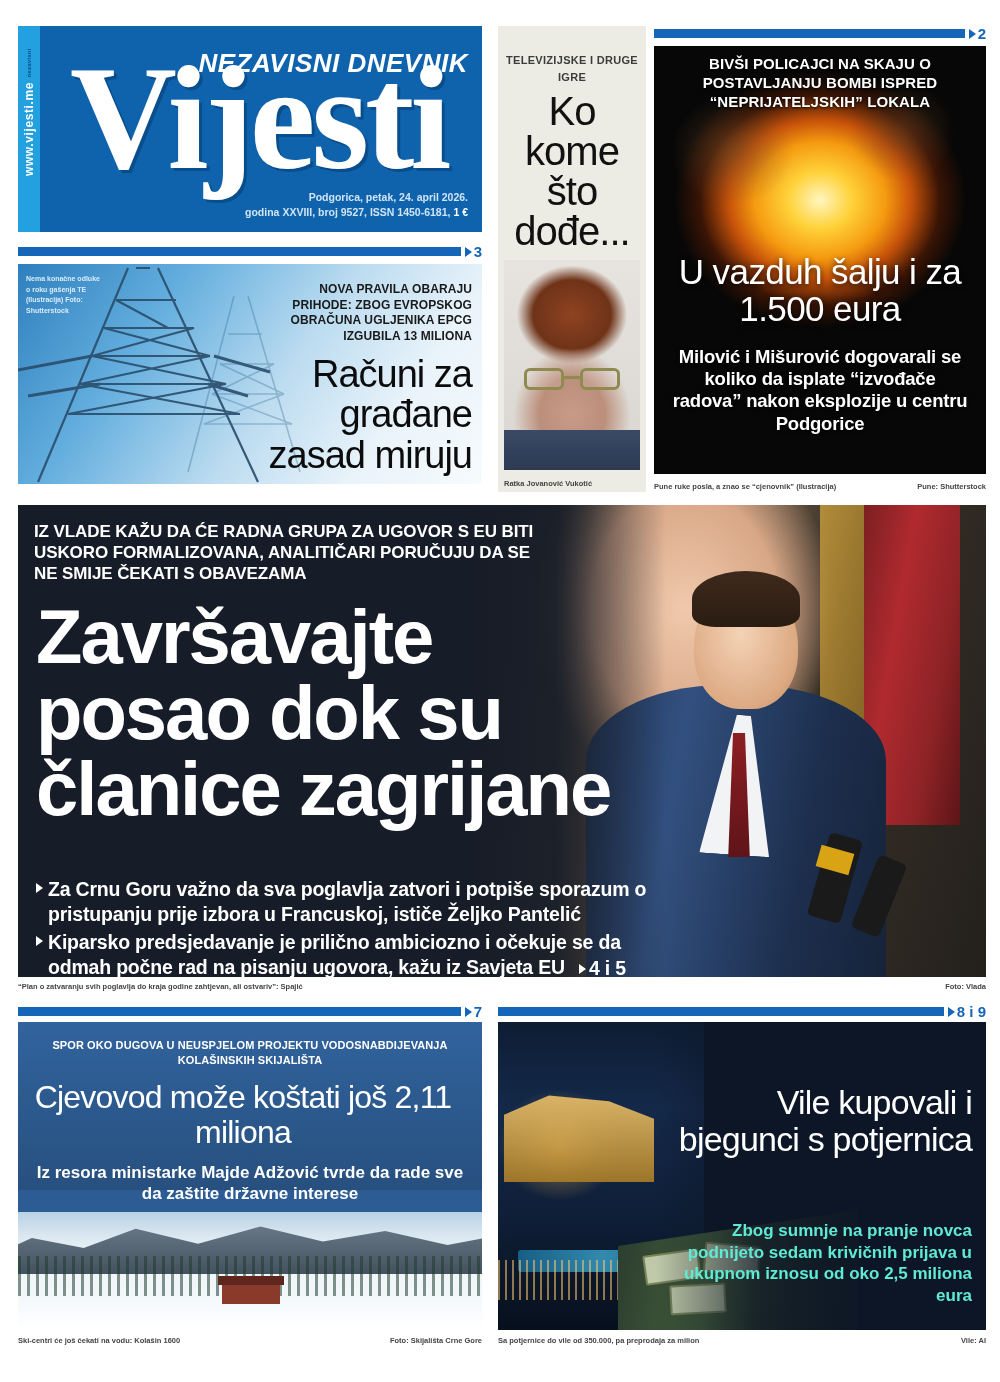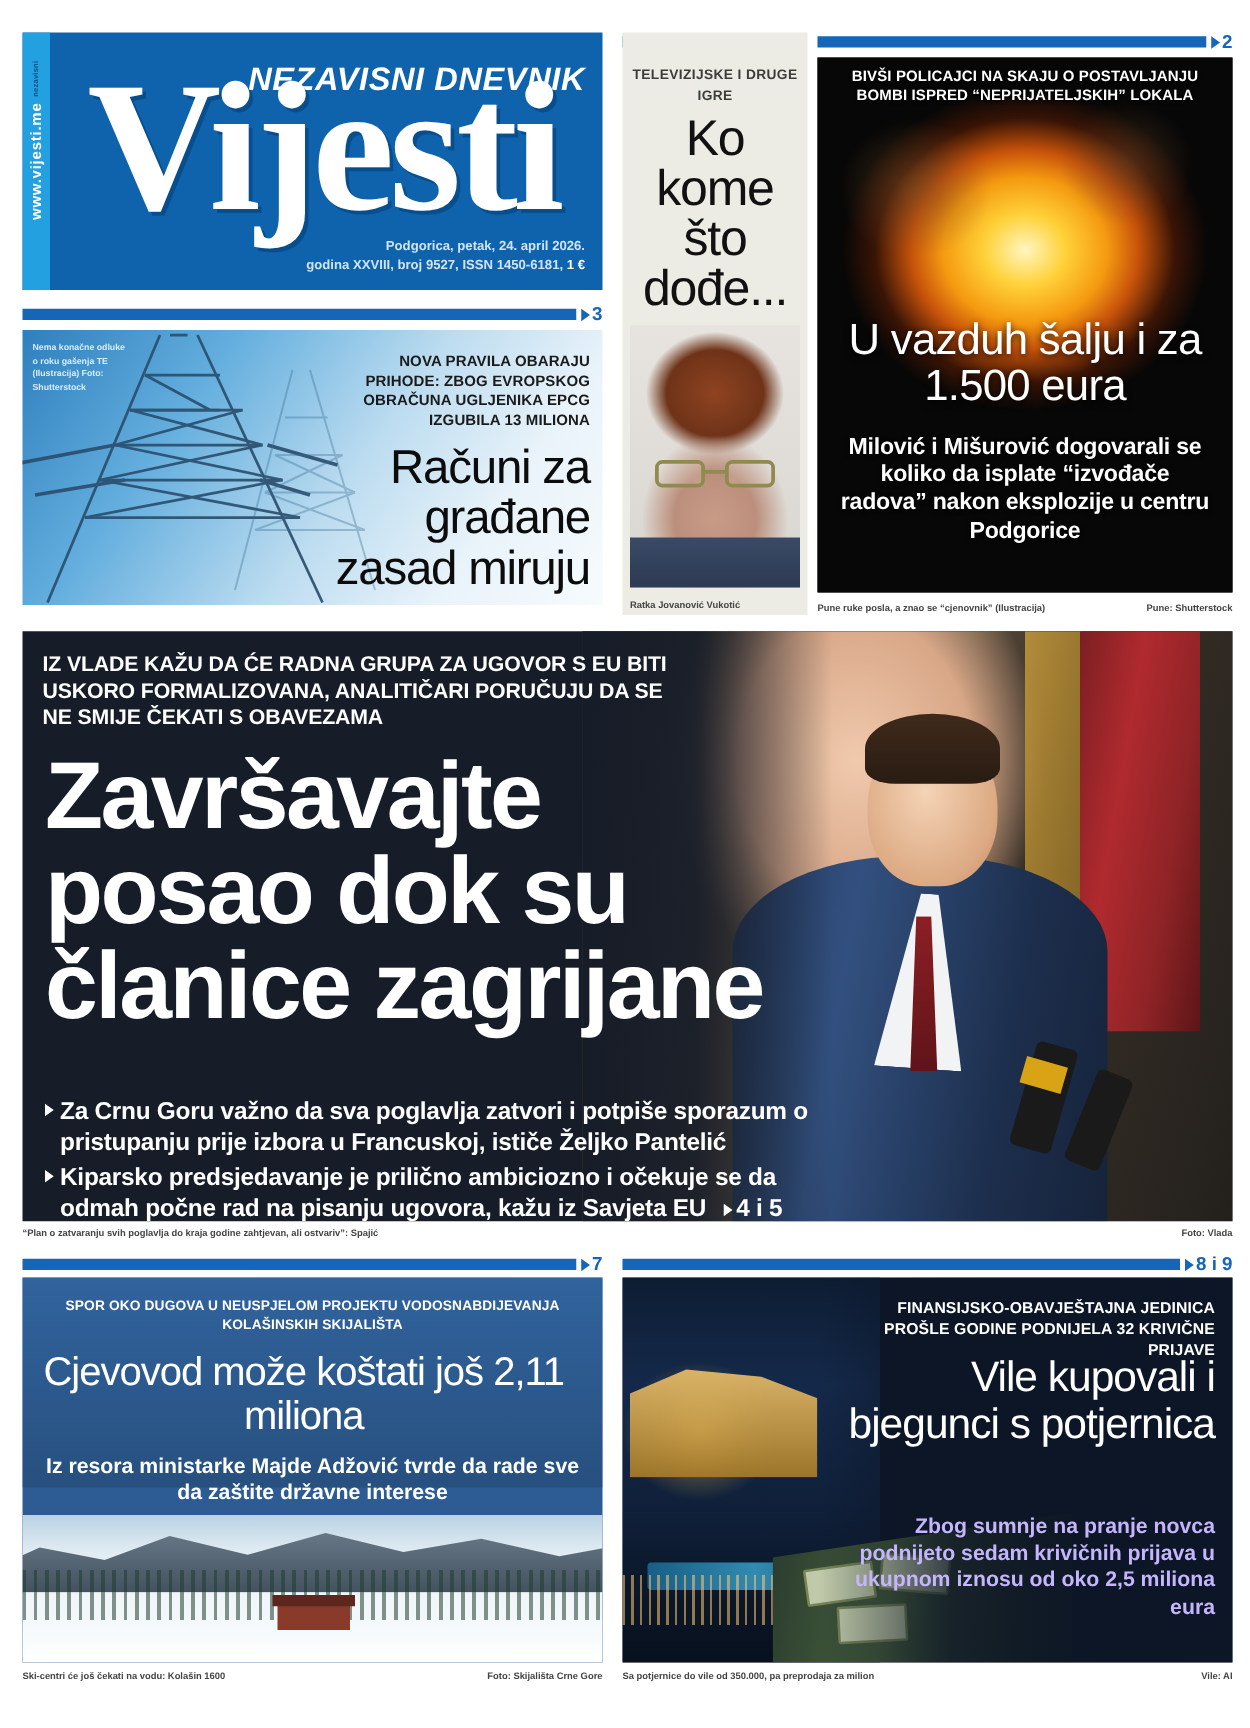--- a/index.html
+++ b/index.html
@@ -111,21 +111,21 @@
       #060606;
   }
   .expl-smoke {
     position:absolute; left:6%; top:6%; width:88%; height:46%;
     background:
       radial-gradient(ellipse 30% 40% at 20% 40%, rgba(120,80,40,.5), transparent 70%),
       radial-gradient(ellipse 26% 36% at 78% 30%, rgba(110,70,35,.45), transparent 70%);
   }
   .expl-kicker {
     position:absolute; left:10px; right:10px; top:8px; text-align:center;
-    color:#fff; font-weight:800; font-size:12px; line-height:1.28;
+    color:#fff; font-weight:800; font-size:15px; line-height:1.28;
     letter-spacing:.1px; text-shadow:0 1px 3px #000;
   }
   .expl-head {
     position:absolute; left:14px; right:14px; top:207px; text-align:center;
     color:#fff; font-size:35px; font-weight:400; line-height:1.06;
     letter-spacing:-.6px; text-shadow:0 2px 6px rgba(0,0,0,.85);
   }
   .expl-sub {
     position:absolute; left:16px; right:16px; top:300px; text-align:center;
     color:#fff; font-size:18.5px; font-weight:700; line-height:1.2;
@@ -361,22 +361,22 @@
     position:absolute; right:14px; top:16px; width:300px; text-align:right;
     color:#fff; font-weight:700; font-size:12.6px; line-height:1.36;
     letter-spacing:.1px;
   }
   .br-head {
     position:absolute; right:14px; top:62px; width:300px; text-align:right;
     color:#fff; font-size:34px; font-weight:400; line-height:1.08;
     letter-spacing:-.8px;
   }
   .br-sub {
-    position:absolute; right:14px; top:188px; width:300px; text-align:right;
-    color:#c4b5fd; font-size:17px; font-weight:700; line-height:1.27;
+    position:absolute; right:14px; top:198px; width:300px; text-align:right;
+    color:#5eead4; font-size:17px; font-weight:700; line-height:1.27;
   }
   .cap-br {
     position:absolute; left:498px; top:1336px; width:488px;
     display:flex; justify-content:space-between;
     font-size:7.5px; color:#444; font-weight:600;
   }
 </style>
 </head>
 <body>
 
@@ -541,21 +541,20 @@
       <div class="villa"></div>
       <div class="pool"></div>
       <div class="lights"></div>
     </div>
     <div class="br-money">
       <div class="note n1"></div>
         <div class="note n2"></div>
         <div class="note n3"></div>
     </div>
     <div class="br-shade"></div>
-    <div class="br-kicker">FINANSIJSKO-OBAVJEŠTAJNA JEDINICA PROŠLE GODINE PODNIJELA 32 KRIVIČNE PRIJAVE</div>
     <div class="br-head">Vile kupovali i bjegunci s potjernica</div>
     <div class="br-sub">Zbog sumnje na pranje novca podnijeto sedam krivičnih prijava u ukupnom iznosu od oko 2,5 miliona eura</div>
   </div>
   <div class="cap-br">
     <span>Sa potjernice do vile od 350.000, pa preprodaja za milion</span>
     <span>Vile: AI</span>
   </div>
 
 </div>
 

